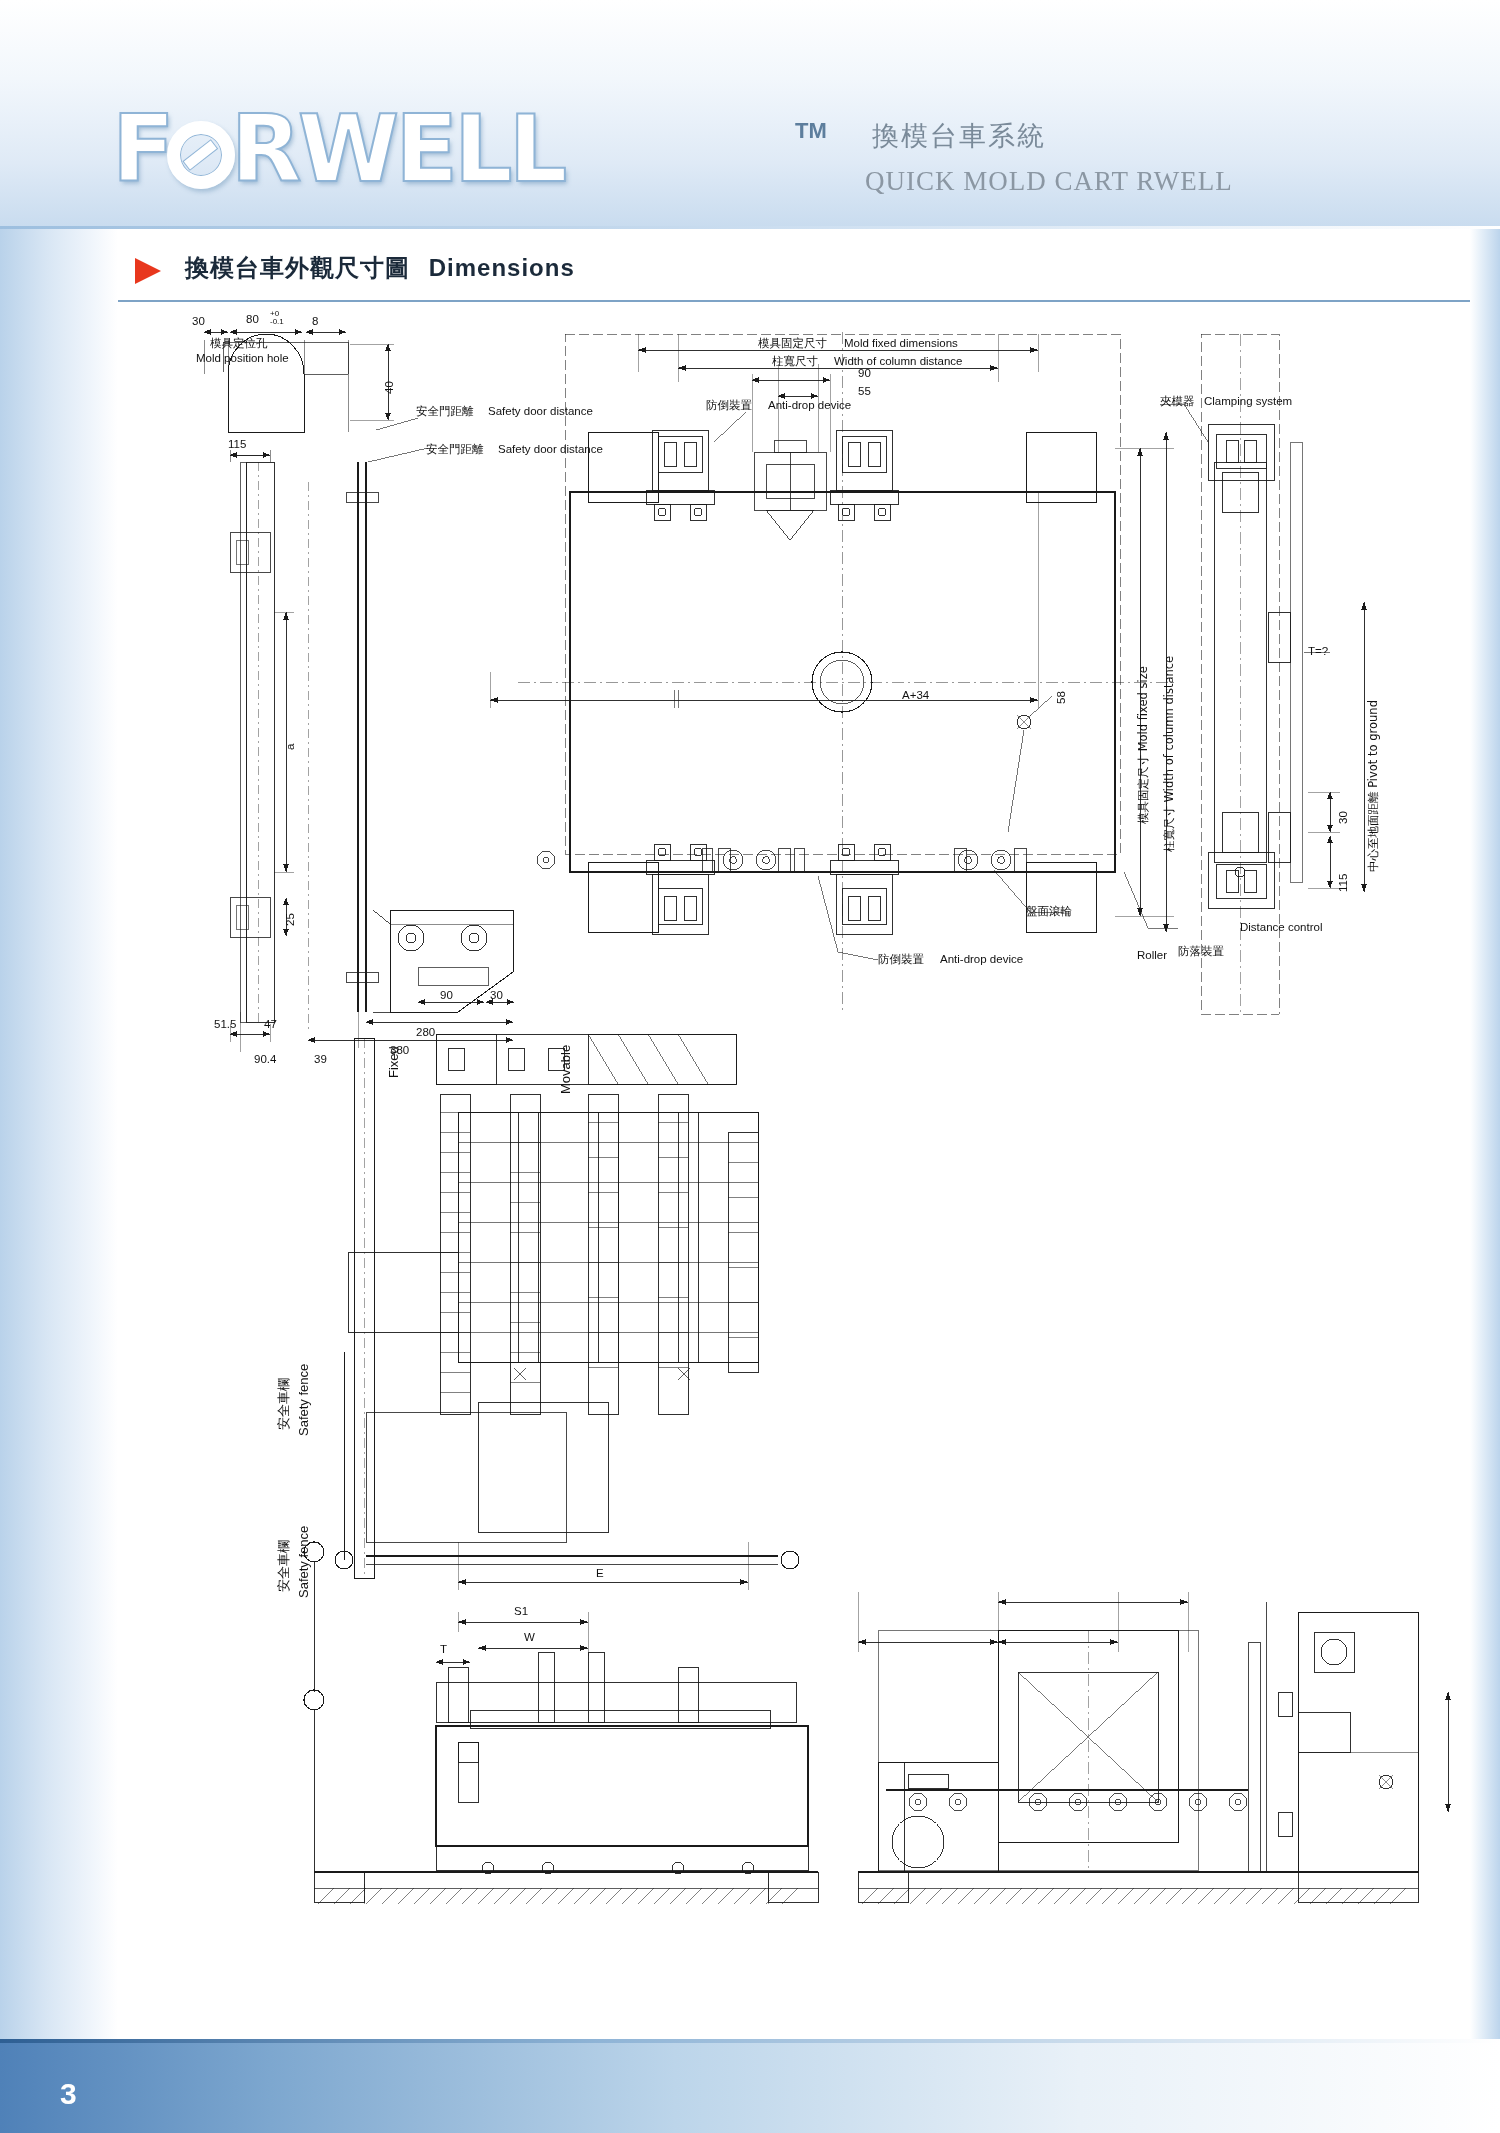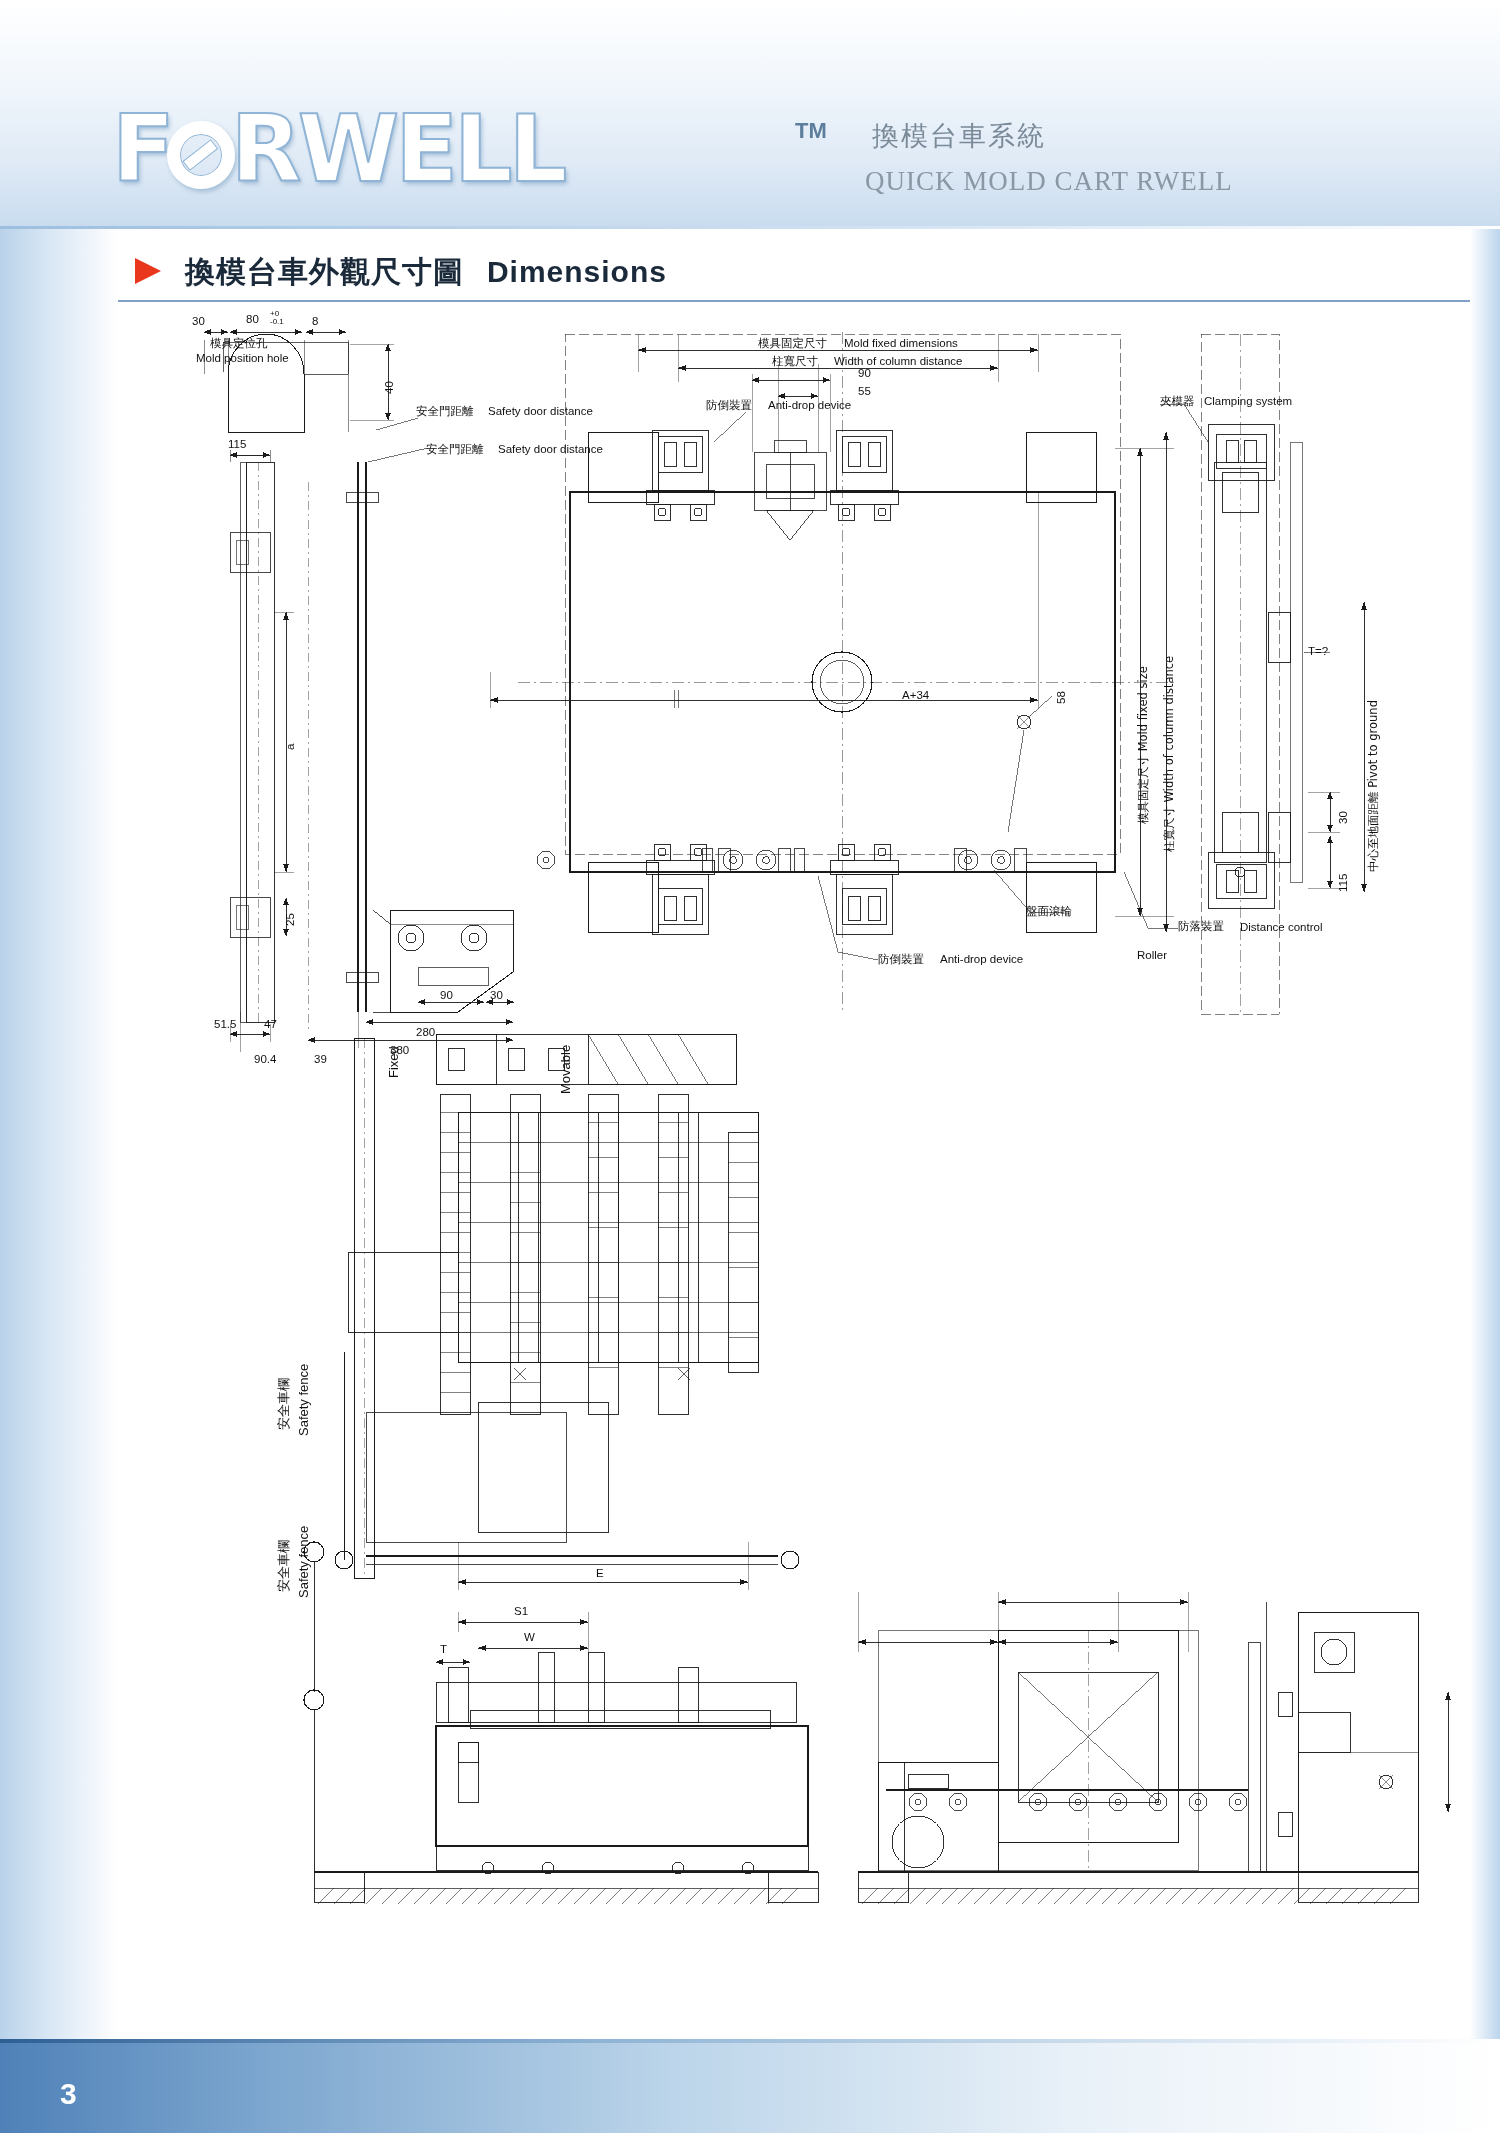--- a/index.html
+++ b/index.html
@@ -61,21 +61,21 @@
     position:absolute;left:872px;top:118px;font-size:27px;color:#7a8a99;font-weight:normal;
     font-family:"DejaVu Sans", sans-serif;letter-spacing:2px;
   }
   .head-en{
     position:absolute;left:865px;top:166px;font-size:27px;color:#8b97a3;
     font-family:"Liberation Serif", serif;letter-spacing:1px;
   }
 
   
   .sec-title{
-    position:absolute;left:185px;top:252px;font-size:30px;font-weight:bold;color:#1b2a3a;
+    position:absolute;left:185px;top:252px;font-size:24px;font-weight:bold;color:#1b2a3a;
     font-family:"DejaVu Sans", sans-serif;letter-spacing:1px;
   }
   .sec-title .en{font-family:"Liberation Sans",sans-serif;}
   .tri{
     position:absolute;left:135px;top:258px;width:0;height:0;
     border-left:26px solid #e8371d;border-top:13px solid transparent;border-bottom:13px solid transparent;
   }
   .sec-rule{
     position:absolute;left:118px;top:300px;width:1352px;height:2px;background:#7ea3c6;
   }
@@ -712,21 +712,21 @@
 <div class="lbl cn rot90" style="left:1018px;top:512px;"><span>模具固定尺寸</span> <span>Mold fixed size</span></div>
 <div class="lbl cn rot90" style="left:1044px;top:540px;"><span>柱寬尺寸</span> <span>Width of column distance</span></div>
 
 <div class="lbl" style="left:1190px;top:332px;">T=?</div>
 <div class="lbl rot90" style="left:1218px;top:512px;">30</div>
 <div class="lbl rot90" style="left:1218px;top:580px;">115</div>
 <div class="lbl cn rot90" style="left:1248px;top:560px;"><span>中心至地面距離</span> <span>Pivot to ground</span></div>
 
 <div class="lbl cn" style="left:908px;top:592px;">盤面滾輪</div>
 <div class="lbl" style="left:1019px;top:592px;margin-top:44px;">Roller</div>
-<div class="lbl cn" style="left:1060px;top:608px;font-family:Liberation Mono, monospace;">防落裝置</div>
+<div class="lbl cn" style="left:1060px;top:632px;">防落裝置</div>
 <div class="lbl" style="left:1122px;top:608px;">Distance control</div>
 <div class="lbl cn" style="left:760px;top:640px;">防倒裝置</div>
 <div class="lbl" style="left:822px;top:640px;">Anti-drop device</div>
 
 <div class="lbl rot90" style="left:268px;top:766px;font-size:13px;">Fixed</div>
 <div class="lbl rot90" style="left:440px;top:782px;font-size:13px;">Movable</div>
 
 <div class="lbl rot90" style="left:178px;top:1124px;font-size:13px;">Safety fence</div>
 <div class="lbl cn rot90" style="left:158px;top:1118px;font-size:13px;">安全車欄</div>
 <div class="lbl rot90" style="left:178px;top:1286px;font-size:13px;">Safety fence</div>

